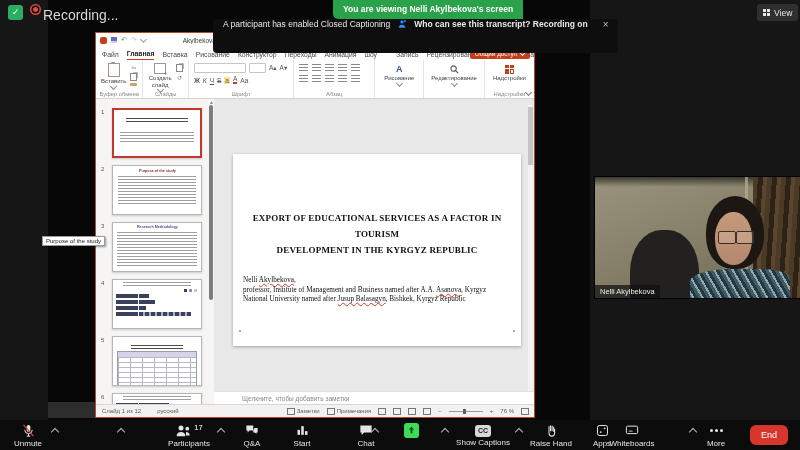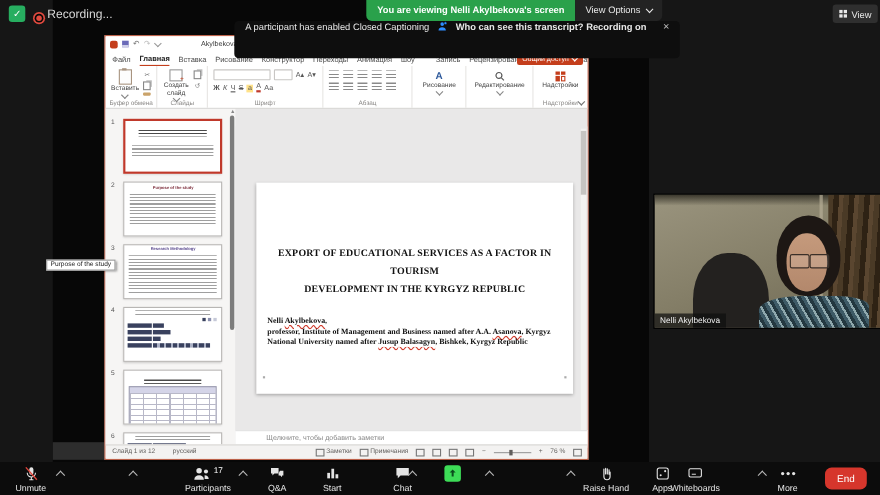--- a/index.html
+++ b/index.html
@@ -7,21 +7,21 @@
           font-family:"Liberation Sans",sans-serif;-webkit-font-smoothing:antialiased;}
   .abs{position:absolute;}
 
   
   #shared{left:48px;top:0;width:542px;height:420px;background:#070707;}
   #ptaskbar{left:48px;top:402px;width:47px;height:16px;background:#2d2d2d;}
 
   
   #shield{left:8px;top:5px;width:15px;height:15px;background:#27ae60;border-radius:3px;
           color:#fff;font-size:9px;line-height:15px;text-align:center;z-index:50;}
-  #rec{left:30px;top:7px;display:flex;gap:5px;align-items:flex-end;color:#d8d8d8;font-size:11px;z-index:50;}
+  #rec{left:30px;top:7px;display:flex;gap:5px;align-items:flex-start;color:#d8d8d8;font-size:14px;z-index:50;}
   .recdot{width:5px;height:5px;border-radius:50%;background:#e04a3f;
           box-shadow:0 0 0 1.5px #070707,0 0 0 3px #e04a3f;margin-left:3px;}
   #banner{left:333px;top:0;height:19px;display:flex;z-index:60;}
   .banner-green{background:#2aa14b;color:#fff;font-weight:bold;font-size:8.5px;
                 line-height:19px;padding:0 10px;border-radius:0 0 0 5px;}
   .banner-opts{background:#232323;color:#e8e8e8;font-size:8.5px;line-height:19px;
                padding:0 9px;border-radius:0 0 5px 0;display:flex;gap:6px;align-items:center;}
   .chev-down{width:4px;height:4px;border-right:1px solid currentColor;border-bottom:1px solid currentColor;
              transform:rotate(45deg);display:inline-block;margin-top:-2px;}
   .chev-up{width:5px;height:5px;border-right:1.2px solid #b9b9b9;border-bottom:1.2px solid #b9b9b9;
@@ -110,27 +110,27 @@
   .hbar.striped{background:repeating-linear-gradient(90deg,#39415e 0 4px,#aab0c4 4px 6px);}
   .legend{display:flex;gap:2px;justify-content:flex-end;margin:1px 4px;}
   .legend span{width:3px;height:3px;background:#39415e;}
   .legend span:nth-child(2){background:#8a8fae;}
   .legend span:nth-child(3){background:#c6c9d8;}
   .ttable{margin:2px 4px;height:34px;border:1px solid #9a9ab0;
           background:linear-gradient(#d4d4e8 0 5px,transparent 5px),
           repeating-linear-gradient(to bottom,#b8b8c8 0 1px,transparent 1px 5px),
           repeating-linear-gradient(to right,#b8b8c8 0 1px,transparent 1px 12px);}
 
-  .main{left:118px;top:16px;right:0;height:292px;background:#e9e8e8;}
+  .main{left:118px;top:4px;right:0;height:292px;background:#e9e8e8;}
   .slide{left:19px;top:51px;width:288px;height:192px;background:#fff;box-shadow:0 1px 3px rgba(0,0,0,.3);}
   .stitle{position:absolute;top:56px;left:10px;right:10px;text-align:center;
           font-family:"Liberation Serif",serif;font-weight:bold;font-size:9px;line-height:16px;color:#111;
           letter-spacing:.2px;}
   .sauthor{position:absolute;top:122px;left:10px;right:6px;font-family:"Liberation Serif",serif;
-           font-size:7.2px;line-height:9.6px;color:#111;font-weight:bold;}
+           font-size:7.2px;line-height:9.6px;color:#111;}
   .wavy{text-decoration:underline;text-decoration-style:wavy;text-decoration-color:#d03a2b;
         text-decoration-thickness:1px;}
   .handle{position:absolute;width:2px;height:2px;background:#ababab;top:176px;}
   .mscroll{position:absolute;right:1px;top:2px;width:5px;height:286px;background:#f3f2f1;}
   .mthumb{position:absolute;right:1px;top:4px;width:5px;height:58px;background:#c6c4c2;}
   .notes{left:118px;top:292px;right:0;height:13px;background:#fff;border-top:1px solid #e1e1e1;
          font-size:6.5px;color:#8a8a8a;line-height:13px;padding-left:28px;box-sizing:border-box;}
 
   .ppt-status{left:0;right:0;top:371px;height:13px;background:#f3f2f1;border-top:1px solid #d9d7d5;
               display:flex;align-items:center;font-size:6px;color:#605e5c;box-sizing:border-box;}
@@ -192,24 +192,20 @@
   <div id="ptaskbar" class="abs"></div>
 
   <div id="shield" class="abs">✓</div>
   <div id="rec" class="abs">
     <span class="recdot"></span>
     <span>Recording...</span>
   </div>
 
   <div id="banner" class="abs">
     <div class="banner-green">You are viewing Nelli Akylbekova's screen</div>
-    <div class="banner-opts">
-      <span>View Options</span>
-      <span class="chev-down"></span>
-    </div>
   </div>
 
   <div id="toast" class="abs">
     <span>A participant has enabled Closed Captioning</span>
     <svg width="10" height="10" viewBox="0 0 24 24">
       <circle cx="12" cy="7" r="4" fill="#2d8cff"></circle>
         <path d="M4 21c0-4.4 3.6-7 8-7s8 2.6 8 7z" fill="#2d8cff"></path>
       <circle cx="19" cy="5" r="3" fill="#2d8cff" stroke="#0e0e0e" stroke-width="1"></circle>
     </svg>
     <b>Who can see this transcript? Recording on</b>
@@ -565,20 +561,24 @@
     <div class="titem" style="left:380px;width:62px">
       <span class="sharebox">
         <svg width="11" height="11" viewBox="0 0 24 24">
           <path d="M12 4l6 6h-4v8h-4v-8H6z" fill="#0b4d1d"></path>
         </svg>
       </span>
       <span class="share-label">Share Screen</span>
     </div>
     <span class="chev-up t-chev" style="left:442px"></span>
 
+    <div class="titem" style="left:450px;width:66px">
+      <span class="ccbox">CC</span>
+      <span>Show Captions</span>
+    </div>
     <span class="chev-up t-chev" style="left:516px"></span>
 
     <div class="titem" style="left:522px;width:58px">
       <svg width="15" height="15" viewBox="0 0 24 24">
         <path d="M8 13V5.5M10.5 12.5V4.5M13 12.5V5M15.5 13V6.5M8 13v3c0 3 2 5 4.5 5s4.5-2 4.5-5v-6" stroke="#e4e4e4" stroke-width="1.7" fill="none" stroke-linecap="round"></path>
       </svg>
       <span>Raise Hand</span>
     </div>
 
     <div class="titem" style="left:584px;width:36px">

